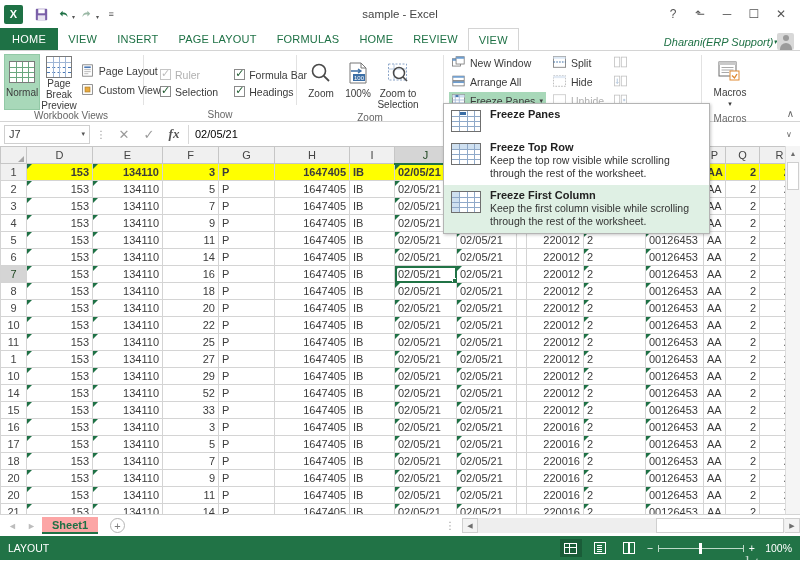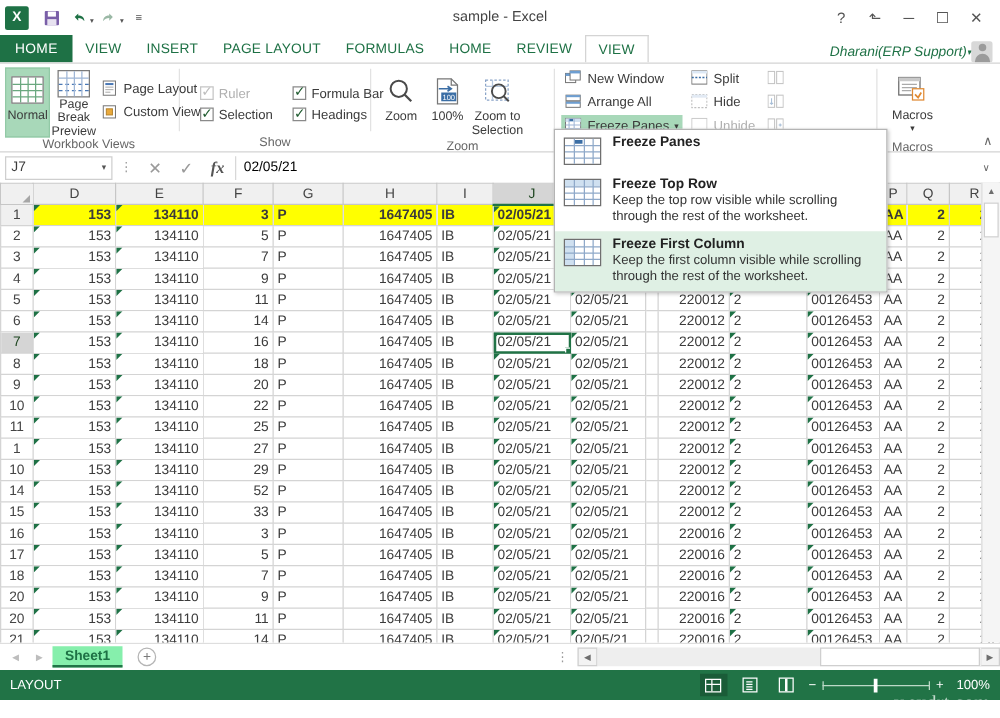--- a/index.html
+++ b/index.html
@@ -224,21 +224,21 @@
   .mi-desc { font-size: 10.5px; color: #333; line-height: 13px; }
 
   
   .tabsrow {
     height: 22px; display: flex; align-items: center; background: #fff;
     border-top: 1px solid #d4d4d4; padding-left: 4px; gap: 2px;
   }
   .navarrow { width: 17px; text-align: center; color: #bdbdbd; font-size: 9px; }
   .sheettab {
     padding: 2px 10px 1px 10px; font-size: 11px; color: #1e7145; font-weight: bold;
-    border-bottom: 2px solid #217346; background:#86efac;
+    border-bottom: 2px solid #217346; background:#fca5a5;
   }
   .addsheet {
     width: 15px; height: 15px; border-radius: 50%; border: 1px solid #b5b5b5;
     color: #7a7a7a; font-size: 11px; display: flex; align-items: center;
     justify-content: center; margin-left: 10px;
   }
   .hdots { margin-left:auto; color:#9a9a9a; font-size:10px; letter-spacing:1px; padding:0 4px;}
   .hscroll { width: 338px; height: 15px; display:flex; align-items:center; }
   .hs-arrow { width:16px; height:15px; border:1px solid #cfcfcf; background:#f3f3f3;
      display:flex; align-items:center; justify-content:center; font-size:7px; color:#6e6e6e;}

